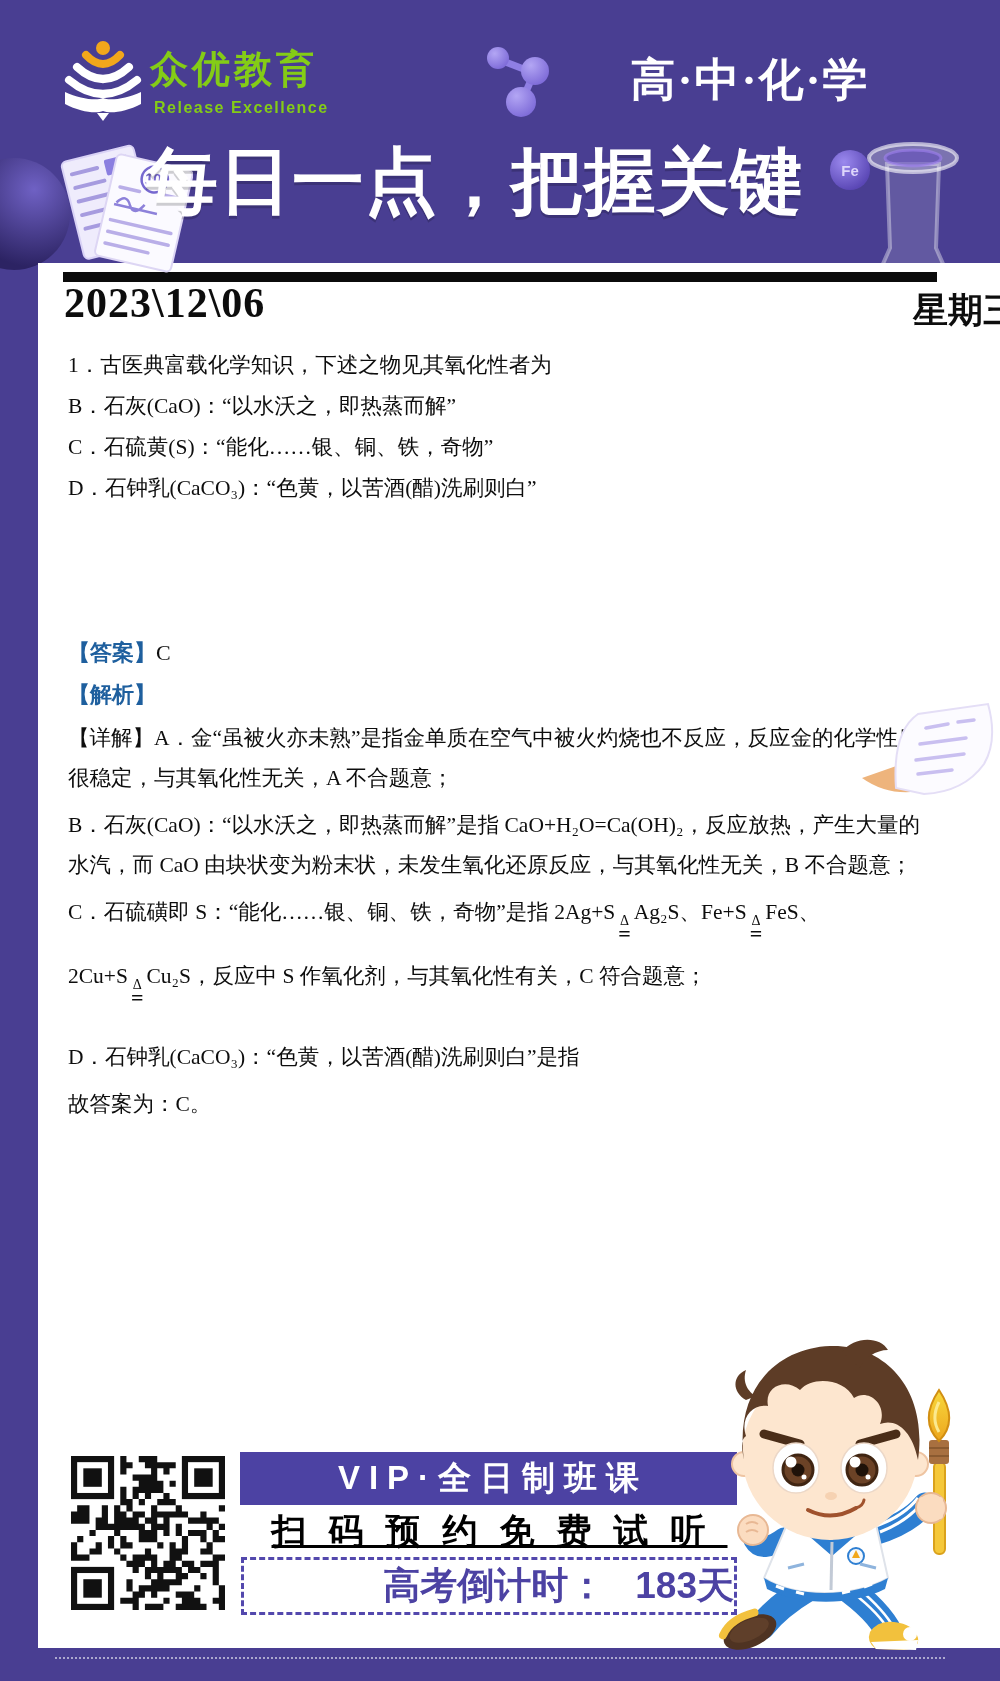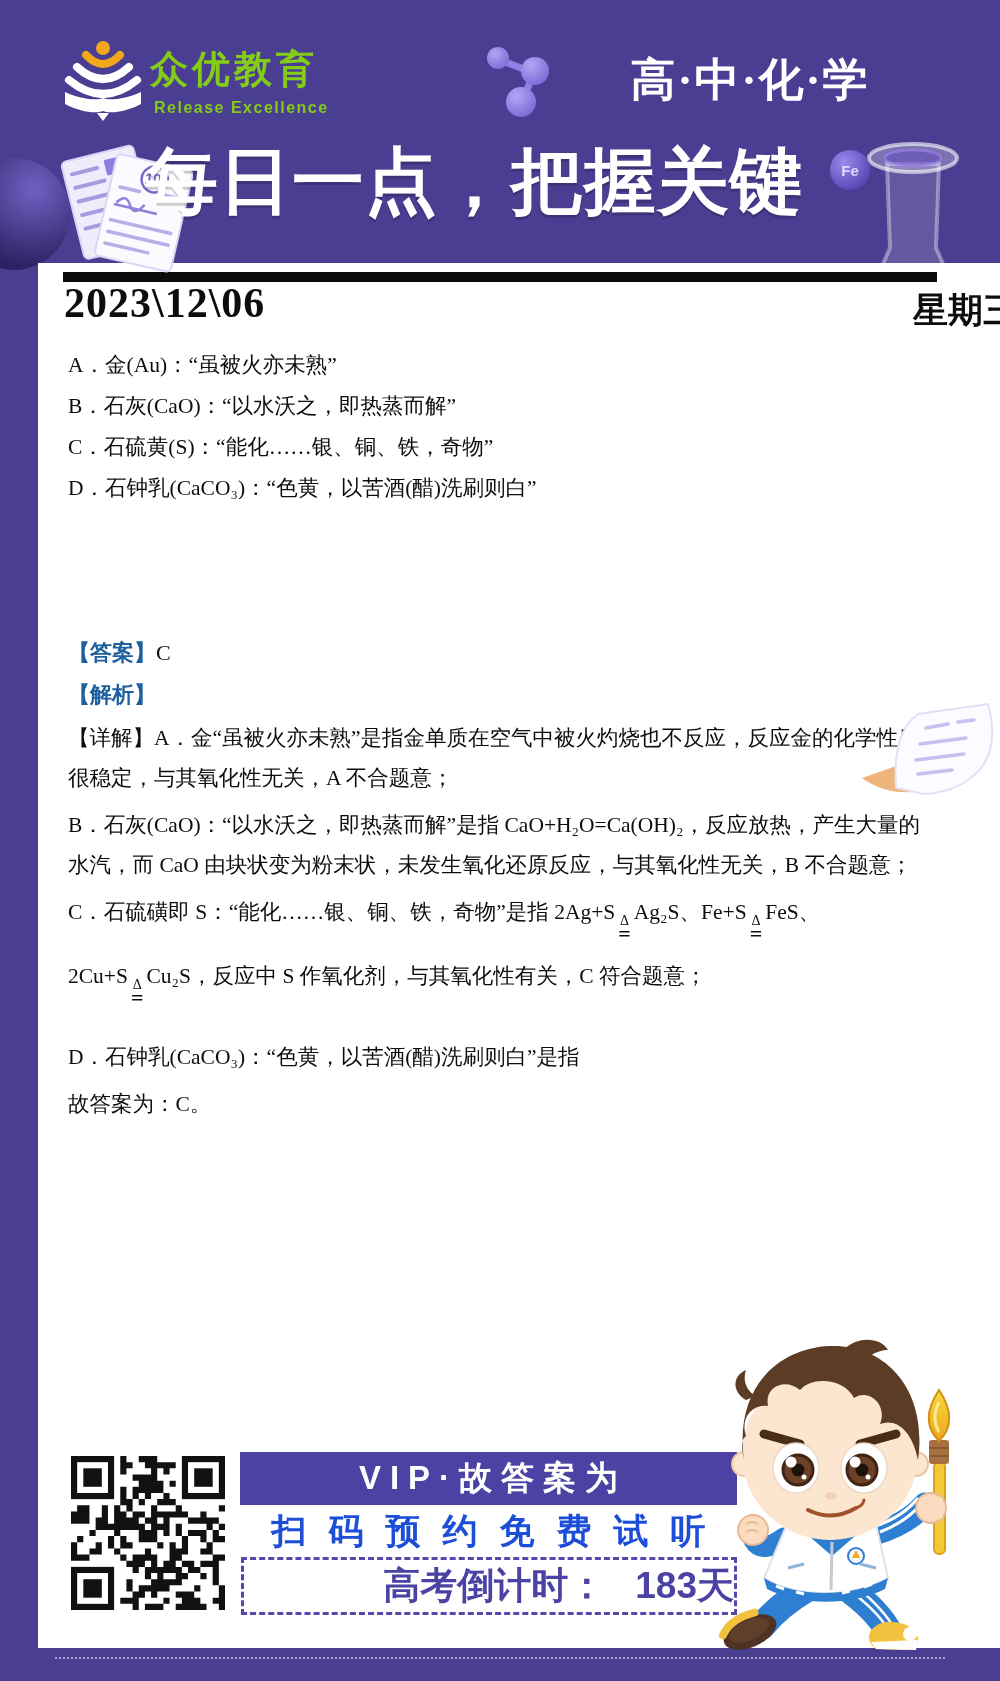--- a/index.html
+++ b/index.html
@@ -45,23 +45,23 @@
   .detail p.p7{margin-top:2px;}
   .seg-f{font-family:"Liberation Serif",serif;}
   .seg-d{display:inline-flex;flex-direction:column;align-items:center;vertical-align:-6px;
     line-height:.55;margin:0 3px;font-size:14px;}
   .seg-d::after{content:"=";font-size:22px;font-weight:bold;line-height:.8;}
   
   .qr{position:absolute;left:33px;top:1193px;width:154px;height:154px;}
   .vip{position:absolute;left:202px;top:1189px;width:497px;height:53px;background:#4c42a3;color:#fff;
     display:flex;align-items:center;justify-content:center;font-family:"Liberation Sans",sans-serif;
     font-size:33px;font-weight:bold;letter-spacing:9px;text-indent:9px;}
-  .scan{position:absolute;left:202px;top:1246px;width:497px;height:44px;color:#1d4ed8;
+  .scan{position:absolute;left:202px;top:1246px;width:497px;height:44px;color:#000000;
     display:flex;align-items:center;justify-content:center;font-family:"Liberation Sans",sans-serif;
-    font-size:35px;font-weight:bold;letter-spacing:22px;text-indent:22px;white-space:nowrap;}
+    font-size:35px;font-weight:bold;letter-spacing:22px;text-indent:22px;white-space:nowrap;text-decoration:underline;}
   .countdown{position:absolute;left:203px;top:1294px;width:490px;height:52px;border:3px dashed #5348ad;
     display:flex;align-items:center;justify-content:flex-end;gap:30px;color:#4c42a3;
     font-family:"Liberation Sans",sans-serif;font-size:37px;font-weight:bold;}
   
   .mascot{position:absolute;left:692px;top:1328px;z-index:5;}
 </style>
 </head>
 <body>
 
 <div class="page">
@@ -150,21 +150,21 @@
   </div>
   <div class="subject">高·中·化·学</div>
   <div class="slogan">每日一点，把握关键</div>
 
   <div class="card">
     <div class="topbar"></div>
     <div class="date">2023\12\06</div>
     <div class="week">星期三</div>
 
     <div class="question">
-      <div class="q-line"><span><span class="seg-t">A．金(Au)：“虽被火亦未熟”</span></span></div>
+      <div class="q-line"><span><span class="seg-t">1．古医典富载化学知识，下述之物见其氧化性者为</span></span></div>
       <div class="q-line"><span><span class="seg-t">B．石灰(CaO)：“以水沃之，即热蒸而解”</span></span></div>
       <div class="q-line"><span><span class="seg-t">C．石硫黄(S)：“能化……银、铜、铁，奇物”</span></span></div>
       <div class="q-line"><span><span class="seg-t">D．石钟乳</span><span class="seg-f">(CaCO₃)</span><span class="seg-t">：“色黄，以苦酒(醋)洗刷则白”</span></span></div>
     </div>
 
     <div class="answer-row">
       <span class="label-blue">【答案】</span><span>C</span>
     </div>
     <div class="analysis-row">
       <span class="label-blue">【解析】</span>
@@ -185,21 +185,21 @@
         <rect x="6" y="6" width="30" height="30" fill="#fff"></rect>
         <rect x="12" y="12" width="18" height="18" fill="#111"></rect>
         <rect x="108" y="0" width="42" height="42" fill="#111"></rect>
         <rect x="114" y="6" width="30" height="30" fill="#fff"></rect>
         <rect x="120" y="12" width="18" height="18" fill="#111"></rect>
         <rect x="0" y="108" width="42" height="42" fill="#111"></rect>
         <rect x="6" y="114" width="30" height="30" fill="#fff"></rect>
         <rect x="12" y="120" width="18" height="18" fill="#111"></rect>
         <path d="M48 0h6v6h-6zM66 0h6v6h-6zM72 0h6v6h-6zM78 0h6v6h-6zM48 6h6v6h-6zM54 6h6v6h-6zM72 6h6v6h-6zM78 6h6v6h-6zM84 6h6v6h-6zM90 6h6v6h-6zM96 6h6v6h-6zM48 12h6v6h-6zM78 12h6v6h-6zM90 12h6v6h-6zM60 18h6v6h-6zM66 18h6v6h-6zM72 18h6v6h-6zM78 18h6v6h-6zM66 24h6v6h-6zM72 24h6v6h-6zM78 24h6v6h-6zM84 24h6v6h-6zM96 24h6v6h-6zM48 30h6v6h-6zM60 30h6v6h-6zM66 30h6v6h-6zM72 30h6v6h-6zM78 30h6v6h-6zM84 30h6v6h-6zM48 36h6v6h-6zM60 36h6v6h-6zM72 36h6v6h-6zM90 36h6v6h-6zM48 42h6v6h-6zM54 42h6v6h-6zM66 42h6v6h-6zM84 42h6v6h-6zM90 42h6v6h-6zM96 42h6v6h-6zM6 48h6v6h-6zM12 48h6v6h-6zM30 48h6v6h-6zM42 48h6v6h-6zM54 48h6v6h-6zM78 48h6v6h-6zM102 48h6v6h-6zM144 48h6v6h-6zM0 54h6v6h-6zM6 54h6v6h-6zM12 54h6v6h-6zM30 54h6v6h-6zM42 54h6v6h-6zM48 54h6v6h-6zM60 54h6v6h-6zM66 54h6v6h-6zM78 54h6v6h-6zM84 54h6v6h-6zM90 54h6v6h-6zM96 54h6v6h-6zM102 54h6v6h-6zM108 54h6v6h-6zM126 54h6v6h-6zM0 60h6v6h-6zM6 60h6v6h-6zM12 60h6v6h-6zM24 60h6v6h-6zM30 60h6v6h-6zM42 60h6v6h-6zM48 60h6v6h-6zM54 60h6v6h-6zM60 60h6v6h-6zM72 60h6v6h-6zM78 60h6v6h-6zM90 60h6v6h-6zM114 60h6v6h-6zM120 60h6v6h-6zM126 60h6v6h-6zM132 60h6v6h-6zM138 60h6v6h-6zM24 66h6v6h-6zM30 66h6v6h-6zM36 66h6v6h-6zM42 66h6v6h-6zM48 66h6v6h-6zM54 66h6v6h-6zM60 66h6v6h-6zM66 66h6v6h-6zM78 66h6v6h-6zM84 66h6v6h-6zM90 66h6v6h-6zM102 66h6v6h-6zM132 66h6v6h-6zM144 66h6v6h-6zM18 72h6v6h-6zM42 72h6v6h-6zM66 72h6v6h-6zM72 72h6v6h-6zM78 72h6v6h-6zM90 72h6v6h-6zM102 72h6v6h-6zM114 72h6v6h-6zM120 72h6v6h-6zM126 72h6v6h-6zM138 72h6v6h-6zM6 78h6v6h-6zM36 78h6v6h-6zM48 78h6v6h-6zM66 78h6v6h-6zM72 78h6v6h-6zM78 78h6v6h-6zM108 78h6v6h-6zM126 78h6v6h-6zM138 78h6v6h-6zM144 78h6v6h-6zM0 84h6v6h-6zM24 84h6v6h-6zM36 84h6v6h-6zM48 84h6v6h-6zM54 84h6v6h-6zM84 84h6v6h-6zM96 84h6v6h-6zM108 84h6v6h-6zM132 84h6v6h-6zM0 90h6v6h-6zM18 90h6v6h-6zM24 90h6v6h-6zM42 90h6v6h-6zM72 90h6v6h-6zM96 90h6v6h-6zM102 90h6v6h-6zM108 90h6v6h-6zM126 90h6v6h-6zM132 90h6v6h-6zM0 96h6v6h-6zM6 96h6v6h-6zM12 96h6v6h-6zM48 96h6v6h-6zM60 96h6v6h-6zM66 96h6v6h-6zM72 96h6v6h-6zM78 96h6v6h-6zM96 96h6v6h-6zM102 96h6v6h-6zM138 96h6v6h-6zM144 96h6v6h-6zM54 102h6v6h-6zM60 102h6v6h-6zM66 102h6v6h-6zM78 102h6v6h-6zM90 102h6v6h-6zM96 102h6v6h-6zM108 102h6v6h-6zM114 102h6v6h-6zM126 102h6v6h-6zM132 102h6v6h-6zM138 102h6v6h-6zM60 108h6v6h-6zM72 108h6v6h-6zM78 108h6v6h-6zM84 108h6v6h-6zM90 108h6v6h-6zM96 108h6v6h-6zM102 108h6v6h-6zM114 108h6v6h-6zM120 108h6v6h-6zM138 108h6v6h-6zM72 114h6v6h-6zM84 114h6v6h-6zM102 114h6v6h-6zM108 114h6v6h-6zM126 114h6v6h-6zM138 114h6v6h-6zM54 120h6v6h-6zM78 120h6v6h-6zM84 120h6v6h-6zM90 120h6v6h-6zM96 120h6v6h-6zM102 120h6v6h-6zM138 120h6v6h-6zM54 126h6v6h-6zM66 126h6v6h-6zM72 126h6v6h-6zM78 126h6v6h-6zM84 126h6v6h-6zM90 126h6v6h-6zM120 126h6v6h-6zM144 126h6v6h-6zM60 132h6v6h-6zM66 132h6v6h-6zM78 132h6v6h-6zM102 132h6v6h-6zM108 132h6v6h-6zM114 132h6v6h-6zM144 132h6v6h-6zM48 138h6v6h-6zM54 138h6v6h-6zM60 138h6v6h-6zM90 138h6v6h-6zM108 138h6v6h-6zM114 138h6v6h-6zM120 138h6v6h-6zM138 138h6v6h-6zM144 138h6v6h-6zM60 144h6v6h-6zM72 144h6v6h-6zM78 144h6v6h-6zM84 144h6v6h-6zM102 144h6v6h-6zM108 144h6v6h-6zM114 144h6v6h-6zM120 144h6v6h-6zM126 144h6v6h-6zM144 144h6v6h-6z" fill="#111"></path>
       </svg>
-    <div class="vip">VIP·故答案为</div>
+    <div class="vip">VIP·全日制班课</div>
     <div class="scan">扫码预约免费试听</div>
     <div class="countdown">
       <span>高考倒计时：</span>
       <span>183天</span>
     </div>
   </div>
 
   <svg class="scroll" width="144" height="106" viewBox="0 0 144 106">
     <path d="M6 80 Q34 100 70 92 Q52 82 46 66 Z" fill="#eeb47c"></path>
     <path d="M40 90 Q36 34 62 16 L132 6 Q142 42 128 66 Q108 94 68 96 Z" fill="#fcfbff" stroke="#e4def6" stroke-width="2"></path>

